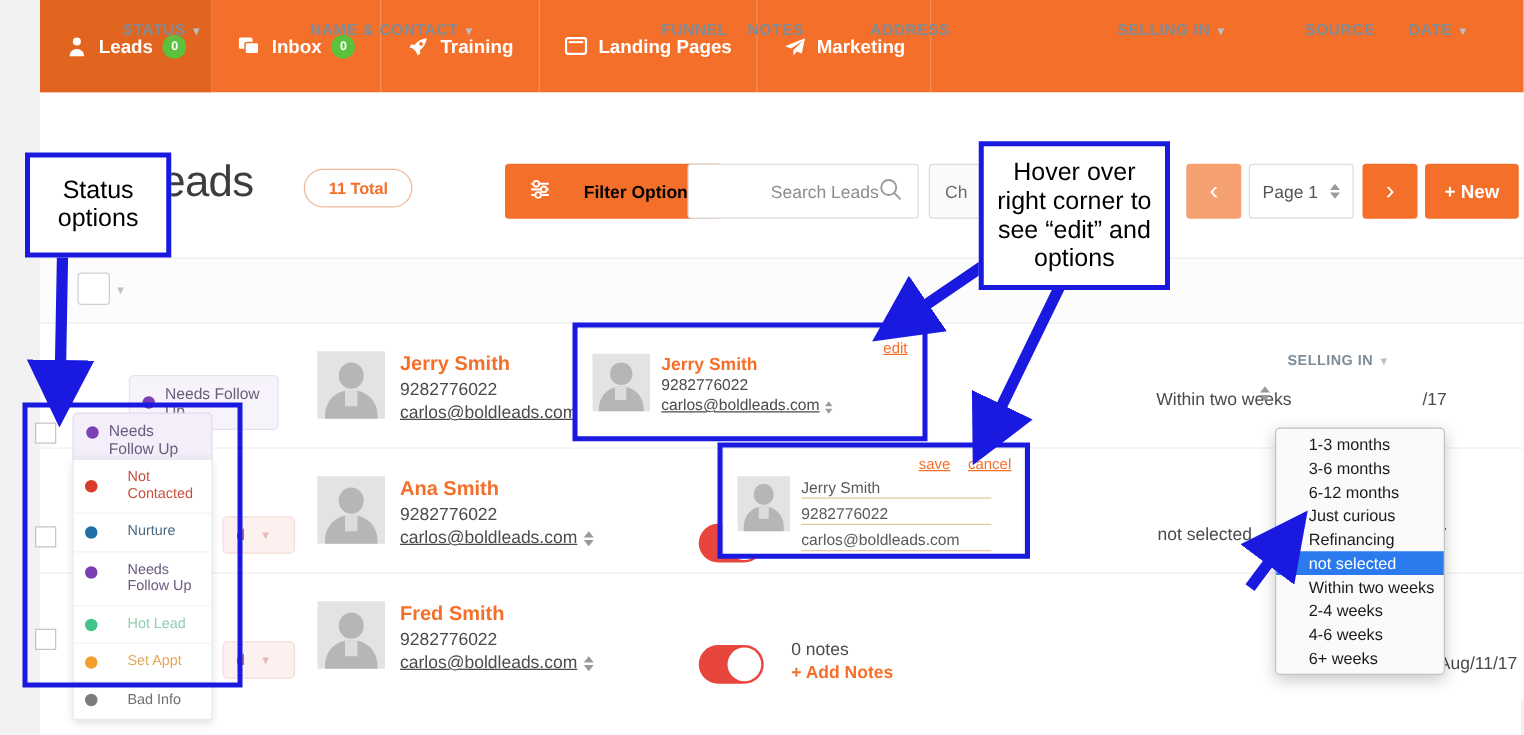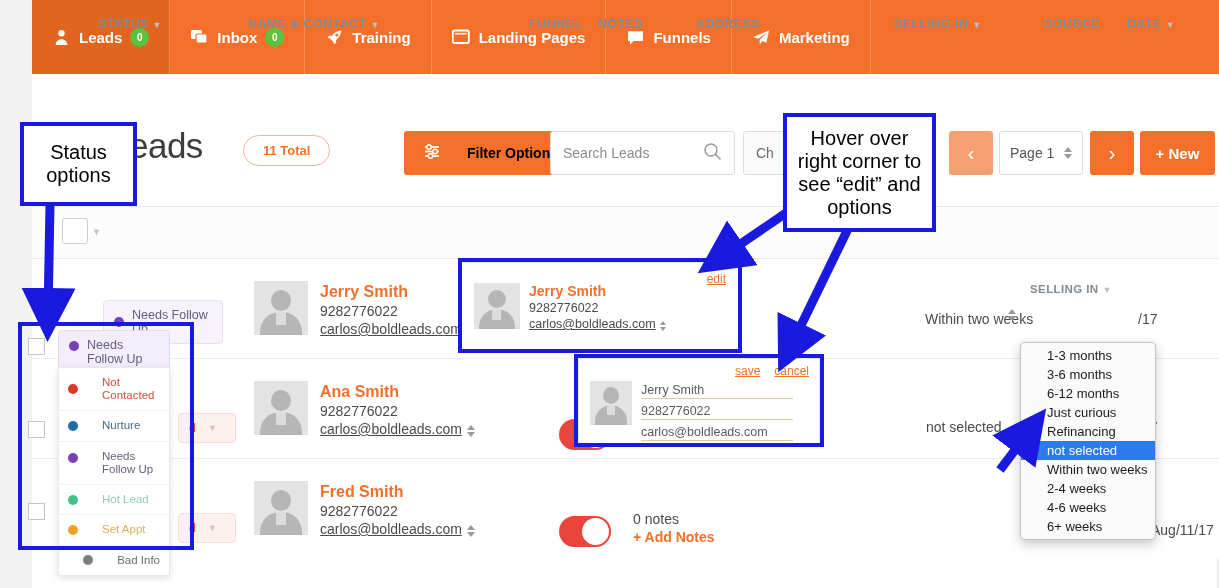--- a/index.html
+++ b/index.html
@@ -51,21 +51,21 @@
   }
   .filter-btn {
     position: absolute; left: 404px; top: 131px;
     background: #f4702a; color: #000000; border-radius: 3px;
     height: 44px; padding: 0 20px; display: flex; align-items: center; gap: 26px;
     font-size: 14px; font-weight: bold;
   }
   .search-box {
     position: absolute; left: 550px; top: 131px; width: 185px; height: 44px;
     background: #fff; border: 1px solid #dcdcdc; border-radius: 3px;
-    display: flex; align-items: center; padding: 0 12px; justify-content: space-between;
+    display: flex; align-items: center; padding: 0 12px; justify-content: flex-end;
   }
   .search-box span { color: #8c8c8c; font-size: 14px; }
   .ch-btn {
     position: absolute; left: 743px; top: 131px; width: 120px; height: 44px;
     background: #fafafa; border: 1px solid #dcdcdc; border-radius: 3px;
     display: flex; align-items: center; padding: 0 12px; color: #6b6b6b; font-size: 14px;
     overflow: hidden;
   }
   .pg-prev, .pg-next, .new-btn {
     position: absolute; top: 131px; height: 44px; border-radius: 3px;
@@ -225,28 +225,20 @@
     <div class="nav-item">
       <span class="nav-ico">
         <svg width="18" height="17" viewBox="0 0 18 16">
             <rect x="0.8" y="1" width="16" height="12.5" rx="1.6" fill="none" stroke="#fff" stroke-width="1.8"></rect>
             <rect x="3" y="3.4" width="11.6" height="1.6" fill="#fff"></rect>
           </svg>
       </span>
       <span>Landing Pages</span>
     </div>
 
-    <div class="nav-item">
-      <span class="nav-ico">
-        <svg width="17" height="17" viewBox="0 0 16 16">
-            <path d="M1 2h14v9.2H6.4L2.8 14.6v-3.4H1z" fill="#fff"></path>
-          </svg>
-      </span>
-      <span>Funnels</span>
-    </div>
 
     <div class="nav-item">
       <span class="nav-ico">
         <svg width="18" height="17" viewBox="0 0 18 16">
             <path d="M17 1L1 7.4l5 1.9L15.2 3 7.6 10.6l.3 4.2 2.5-3.2 4 1.6z" fill="#fff"></path>
           </svg>
       </span>
       <span>Marketing</span>
     </div>
   </div>
@@ -479,21 +471,21 @@
       <span>Needs Follow Up</span>
     </div>
     <div class="sm-item" style="color:#8fcfae;">
       <span class="dot" style="background:#3fc48a;"></span>
       <span>Hot Lead</span>
     </div>
     <div class="sm-item" style="color:#e0a95c;">
       <span class="dot" style="background:#f1a12a;"></span>
       <span>Set Appt</span>
     </div>
-    <div class="sm-item" style="color:#6f6f6f;justify-content:flex-end;">
+    <div class="sm-item" style="color:#6f6f6f;">
       <span class="dot" style="background:#7d7d7d;"></span>
       <span>Bad Info</span>
     </div>
   </div>
 
   <div style="position:absolute; left:28px; top:338px; width:17px; height:17px; border:1px solid #c4c4c4; background:#fff;"></div>
   <div style="position:absolute; left:28px; top:421px; width:17px; height:17px; border:1px solid #c4c4c4; background:#fff;"></div>
   <div style="position:absolute; left:28px; top:503px; width:17px; height:17px; border:1px solid #c4c4c4; background:#fff;"></div>
 
   <div class="menu" style="left:1020px; top:342px; width:136px;">

